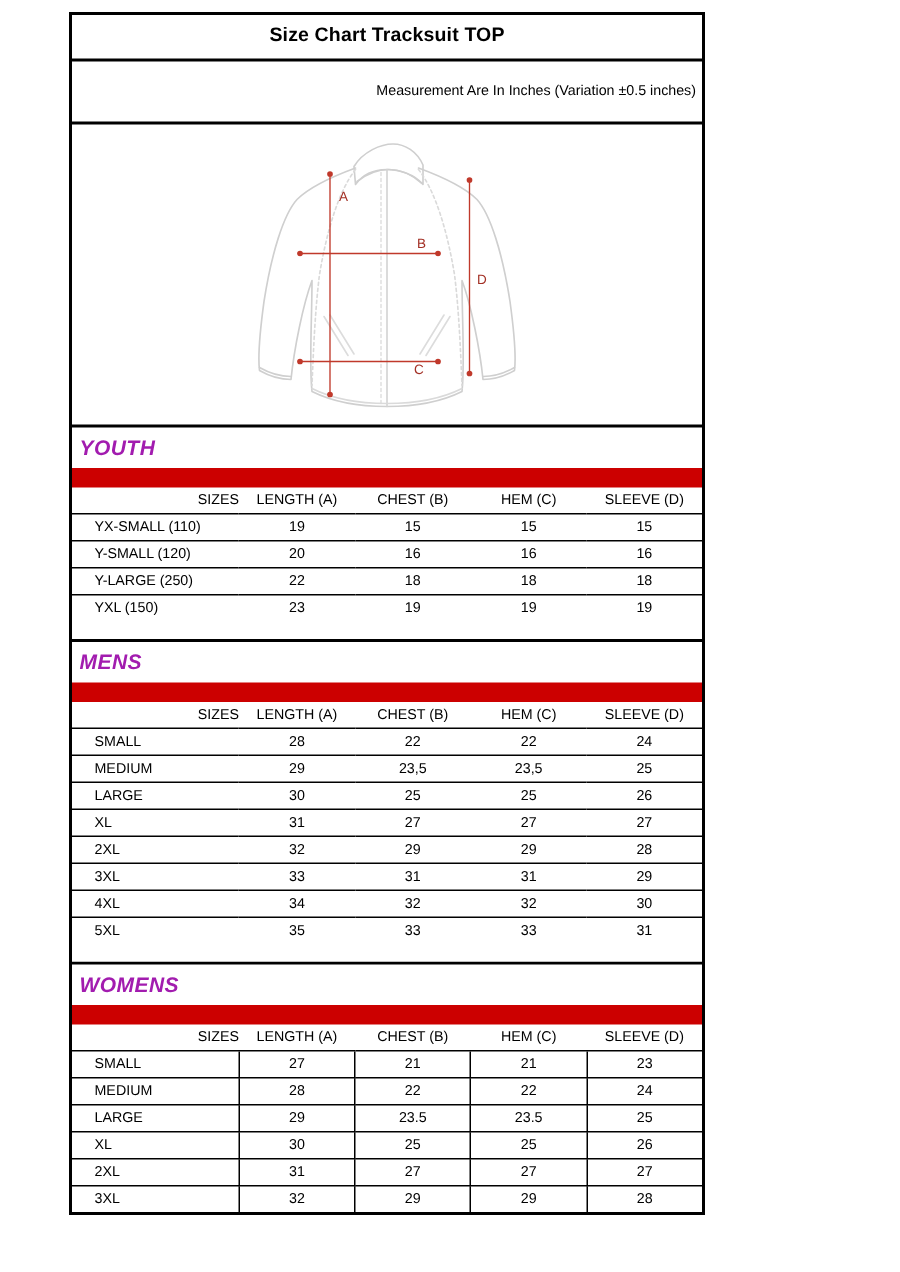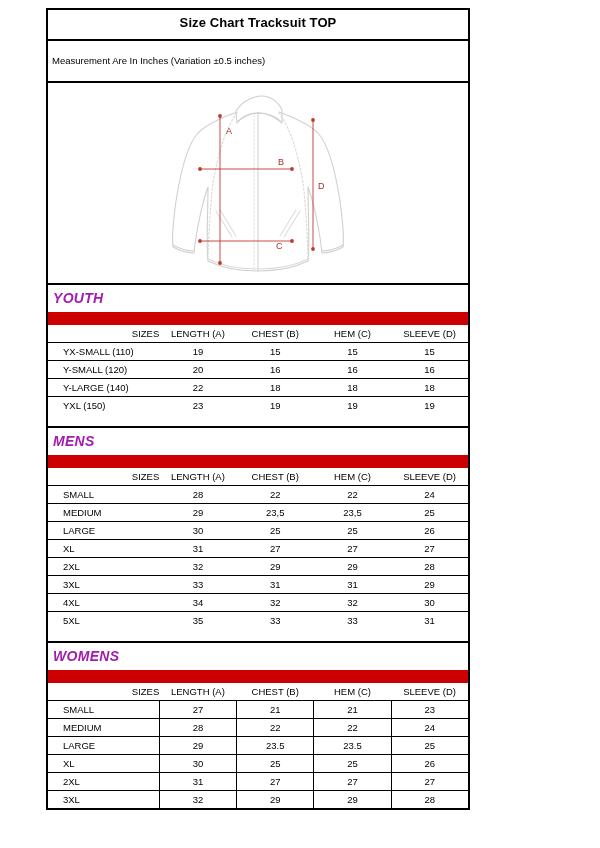--- a/index.html
+++ b/index.html
@@ -29,21 +29,21 @@
   .title-cell {
     border-bottom: 2px solid #000000;
     text-align: center;
     font-weight: bold;
     font-size: 13px;
     padding: 5px 4px 9px;
     letter-spacing: .1px;
   }
   .subtitle-cell {
     border-bottom: 2px solid #000000;
-    text-align: left;
+    text-align: right;
     font-size: 9.5px;
     padding: 14px 4px 15px;
   }
 
   
   .diagram-cell {
     border-bottom: 2px solid #000000;
     height: 200px;
     position: relative;
   }
@@ -198,21 +198,21 @@
           <td>15</td>
         </tr>
         <tr>
           <td class="col-size">Y-SMALL (120)</td>
           <td>20</td>
           <td>16</td>
           <td>16</td>
           <td>16</td>
         </tr>
         <tr>
-          <td class="col-size">Y-LARGE (140)</td>
+          <td class="col-size">Y-LARGE (250)</td>
           <td>22</td>
           <td>18</td>
           <td>18</td>
           <td>18</td>
         </tr>
         <tr>
           <td class="col-size">YXL (150)</td>
           <td>23</td>
           <td>19</td>
           <td>19</td>

